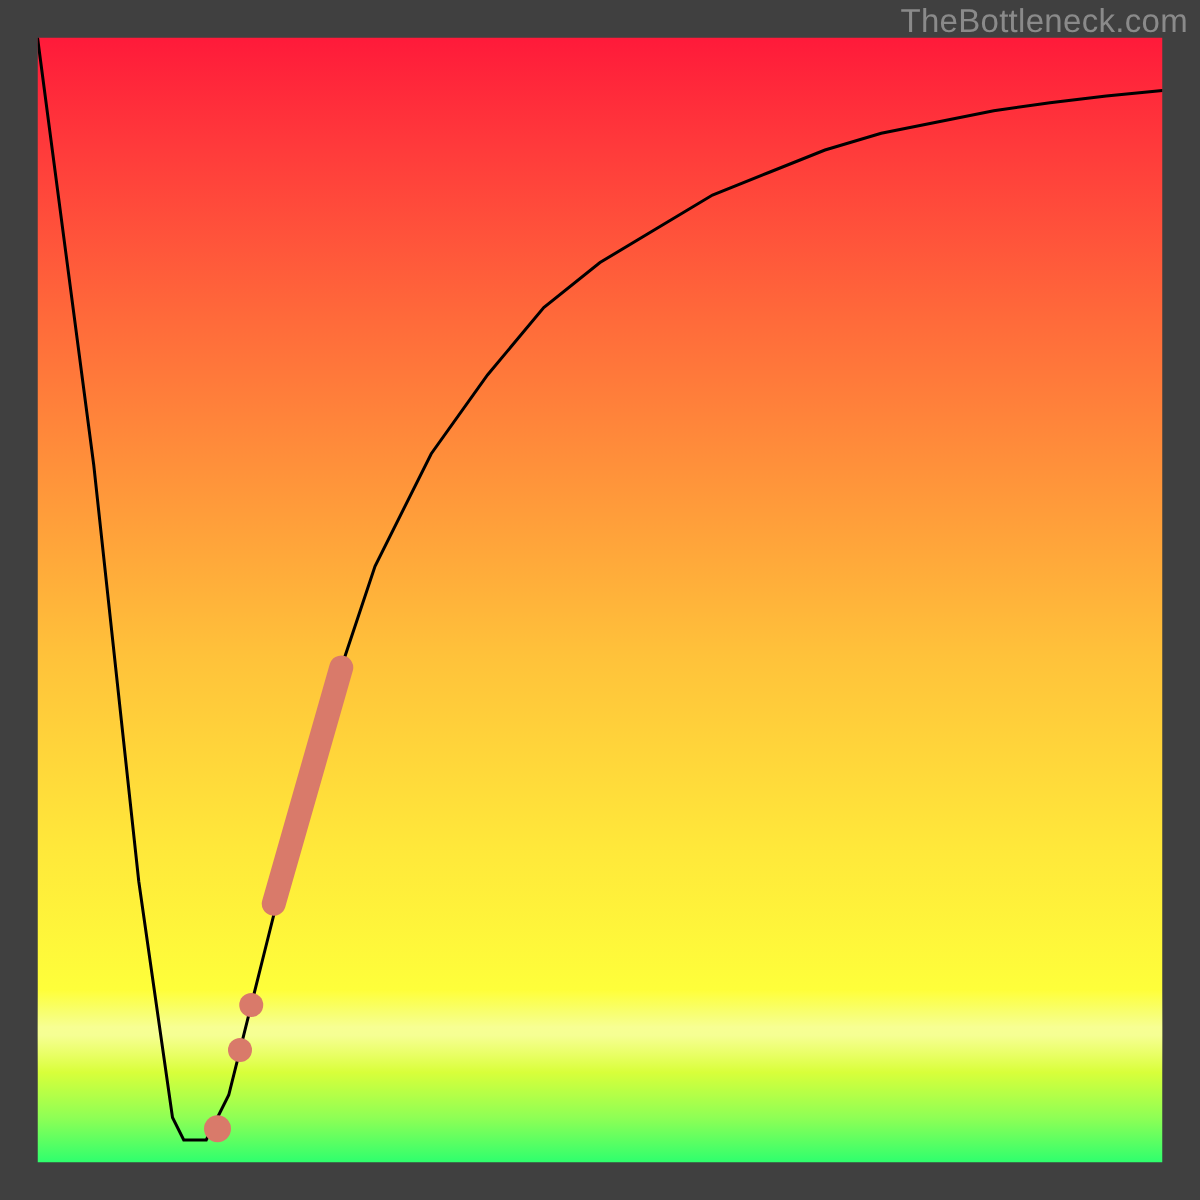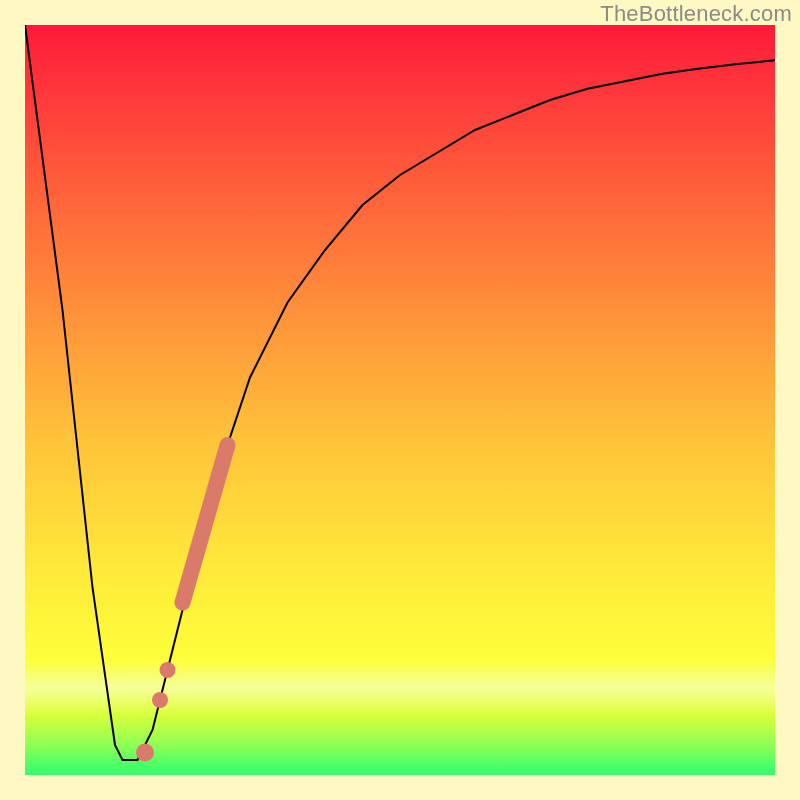--- a/index.html
+++ b/index.html
@@ -7,21 +7,21 @@
     padding: 0;
     width: 800px;
     height: 800px;
     background: #000;
     overflow: hidden;
     font-family: Arial, Helvetica, sans-serif;
   }
   .frame {
     position: absolute;
     inset: 0;
-    background: #fef9c3;
+    background: #404040;
   }
   .plot-area {
     position: absolute;
     left: 25px;
     top: 25px;
     width: 750px;
     height: 750px;
     overflow: hidden;
   }
   .gradient-bg {

